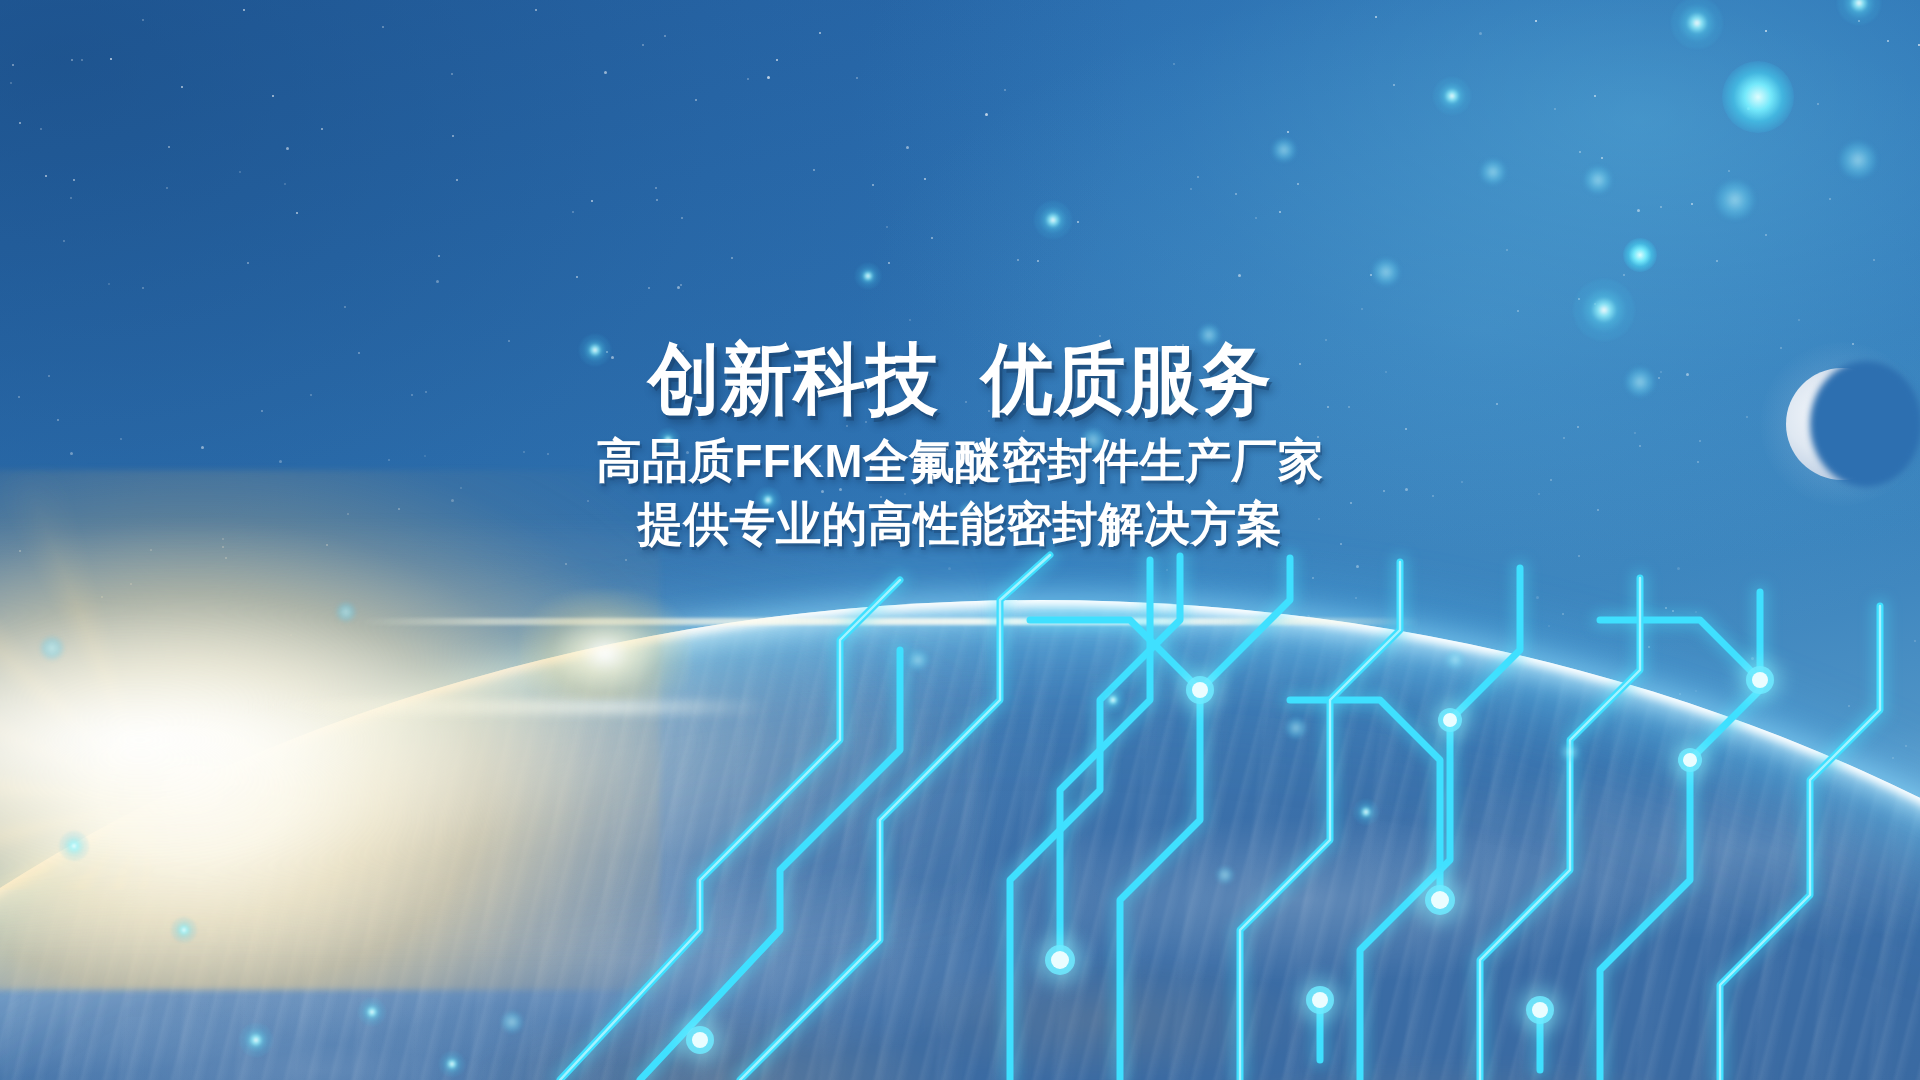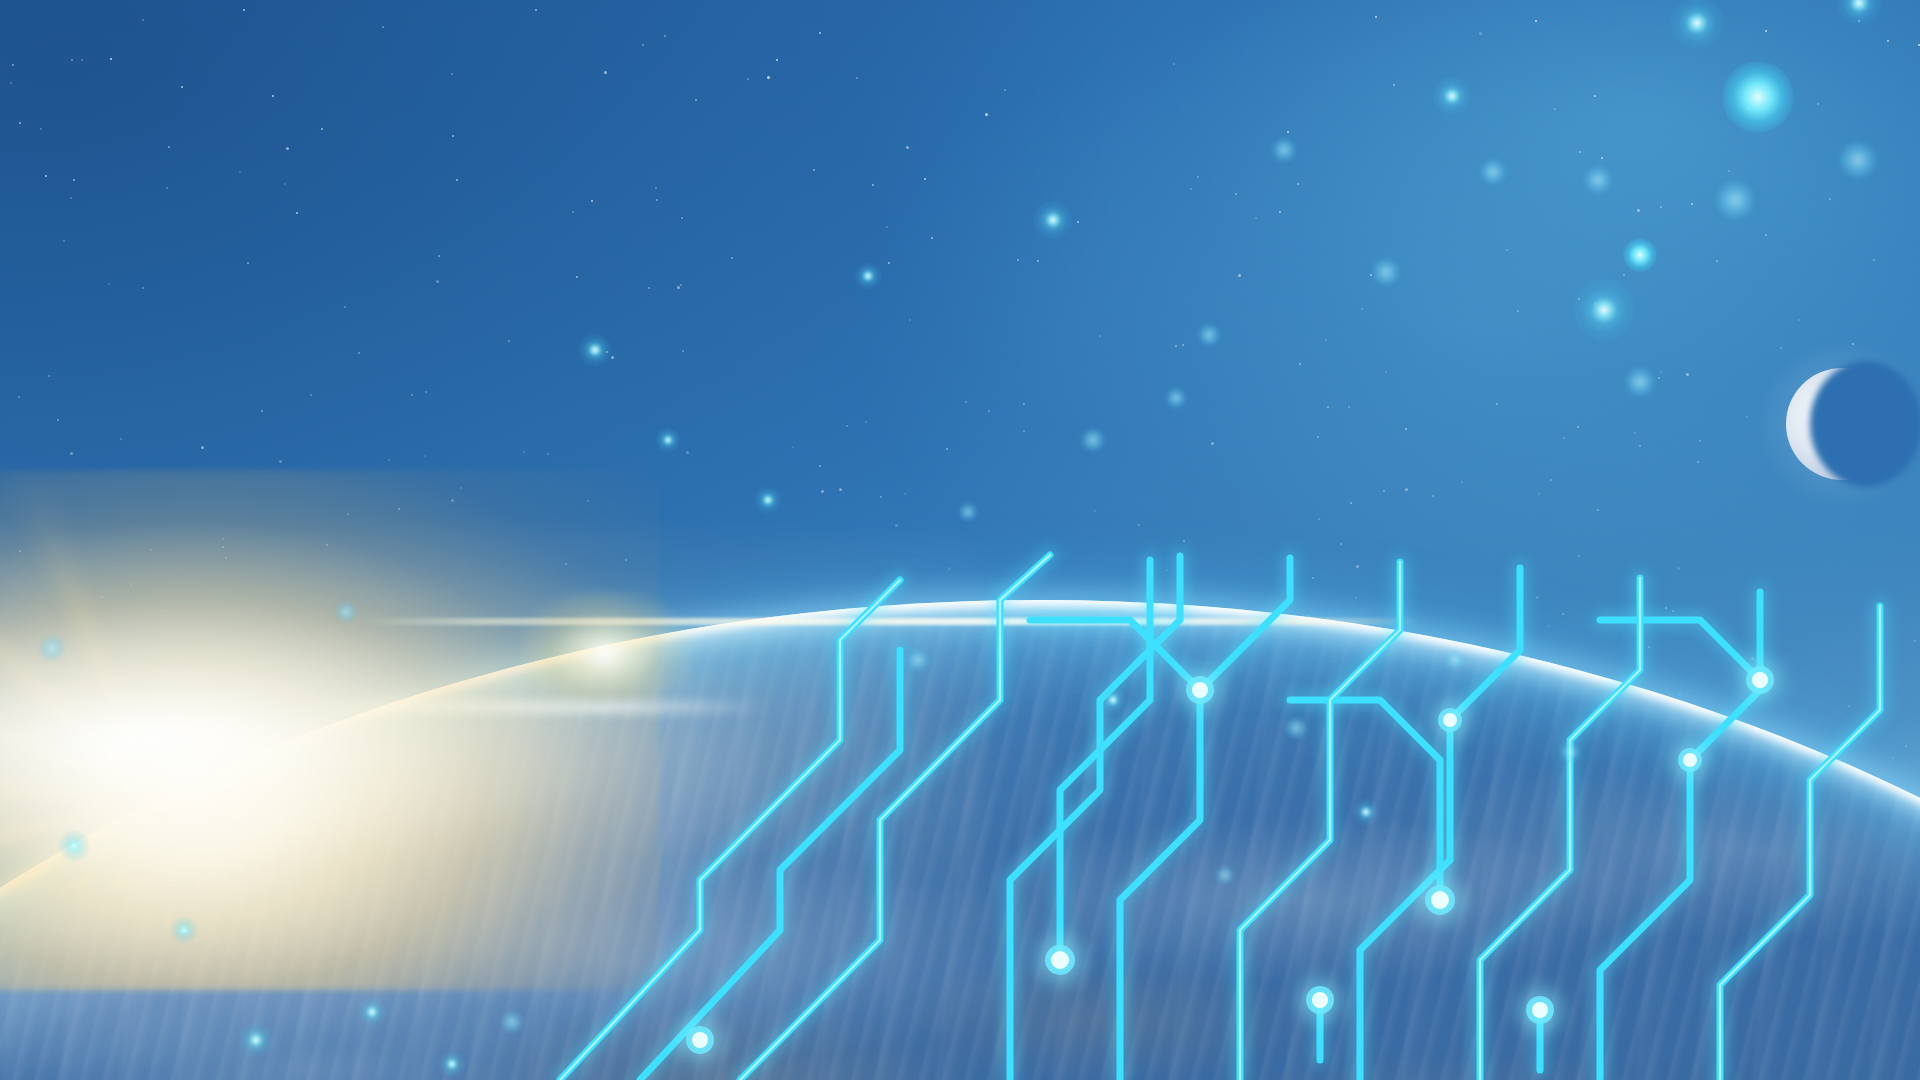--- a/index.html
+++ b/index.html
@@ -796,14 +796,19 @@
       <i class="orb soft" style="left:501px;top:1011px;width:22px;height:22px"></i>
       <i class="orb soft" style="left:907px;top:649px;width:22px;height:22px"></i>
       <i class="orb halo" style="left:1100px;top:687px;width:26px;height:26px"></i>
       <i class="orb soft" style="left:1285px;top:717px;width:22px;height:22px"></i>
       <i class="orb halo" style="left:1353px;top:799px;width:26px;height:26px"></i>
       <i class="orb soft" style="left:1445px;top:650px;width:20px;height:20px"></i>
       <i class="orb soft" style="left:1560px;top:742px;width:20px;height:20px"></i>
       <i class="orb soft" style="left:1216px;top:866px;width:18px;height:18px"></i>
     </div>
 
+  <div class="copy">
+    <h1 class="headline"><span>创新科技</span><span class="gap"></span><span>优质服务</span></h1>
+    <p class="subline">高品质FFKM全氟醚密封件生产厂家</p>
+    <p class="subline second">提供专业的高性能密封解决方案</p>
+  </div>
 
 </div>
 
 </body></html>

